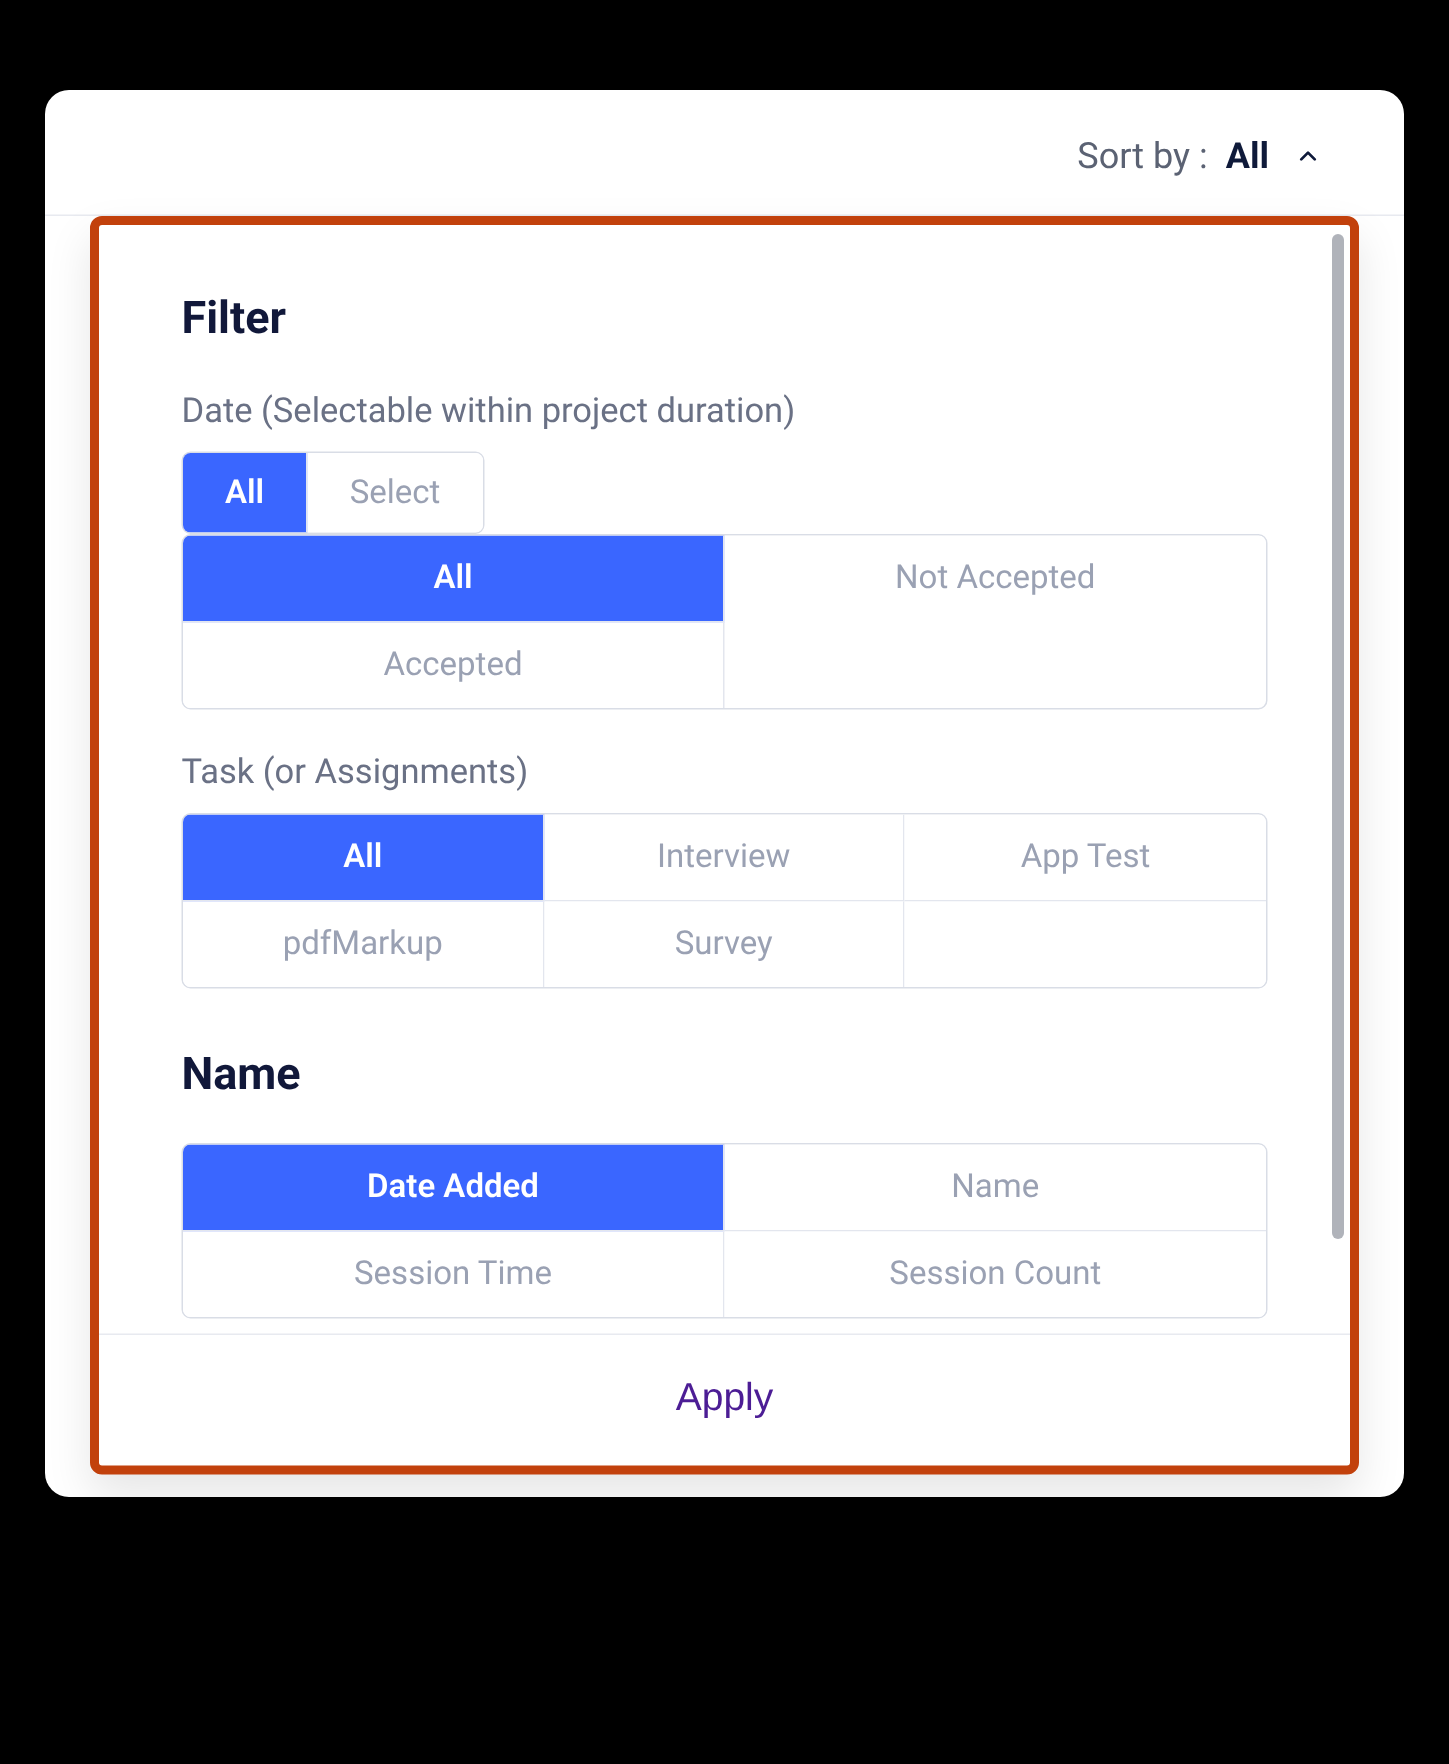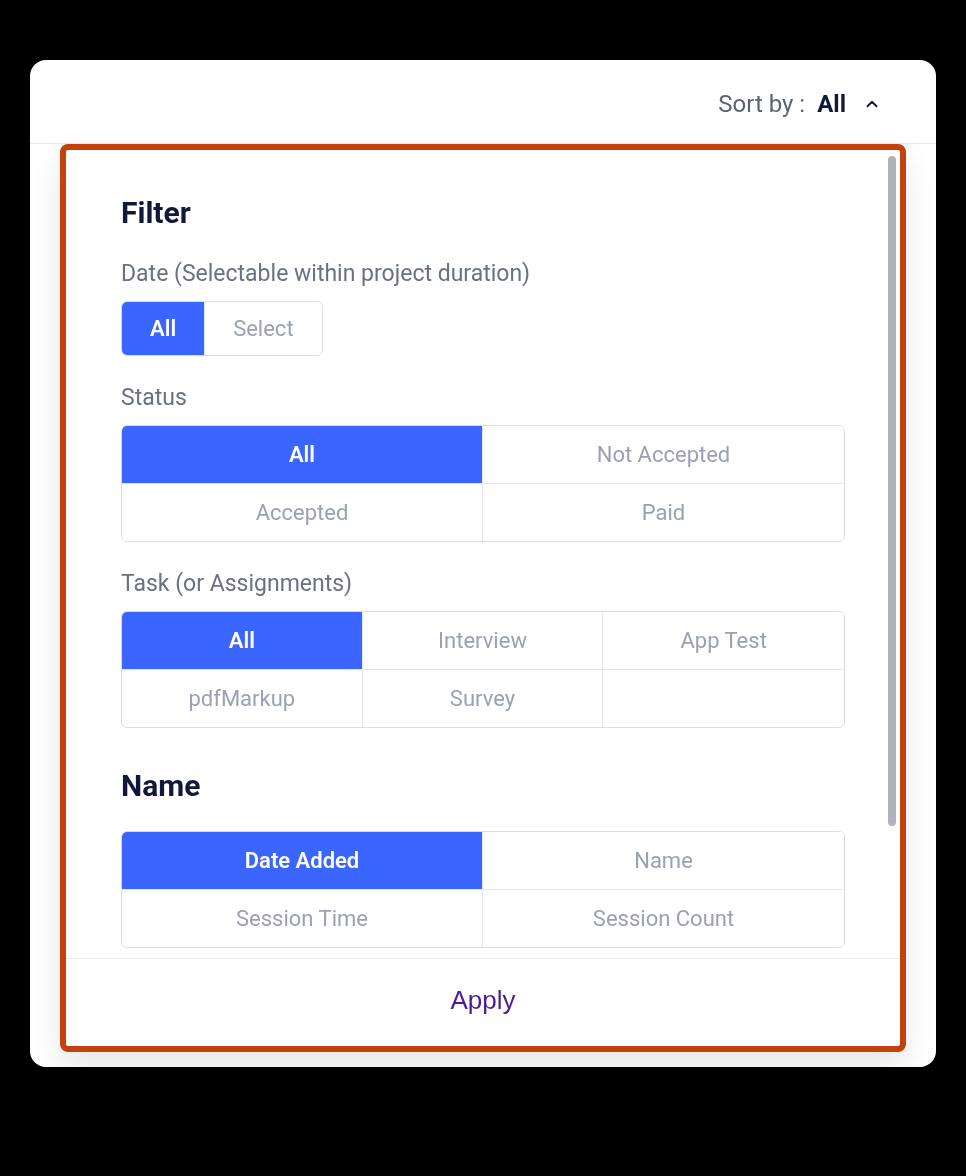--- a/index.html
+++ b/index.html
@@ -195,26 +195,24 @@
         <div class="scrollbar"></div>
 
         <h2 class="section-title">Filter</h2>
 
         <div class="group-label first">Date (Selectable within project duration)</div>
         <div class="seg">
           <div class="opt active">All</div>
           <div class="opt">Select</div>
         </div>
 
-        <div class="group-label">Status</div>
         <div class="grid2">
           <div class="cell active">All</div>
           <div class="cell">Not Accepted</div>
           <div class="cell">Accepted</div>
-          <div class="cell">Paid</div>
         </div>
 
         <div class="group-label">Task (or Assignments)</div>
         <div class="grid3">
           <div class="cell active">All</div>
           <div class="cell">Interview</div>
           <div class="cell">App Test</div>
           <div class="cell">pdfMarkup</div>
           <div class="cell">Survey</div>
           <div class="cell empty"></div>

